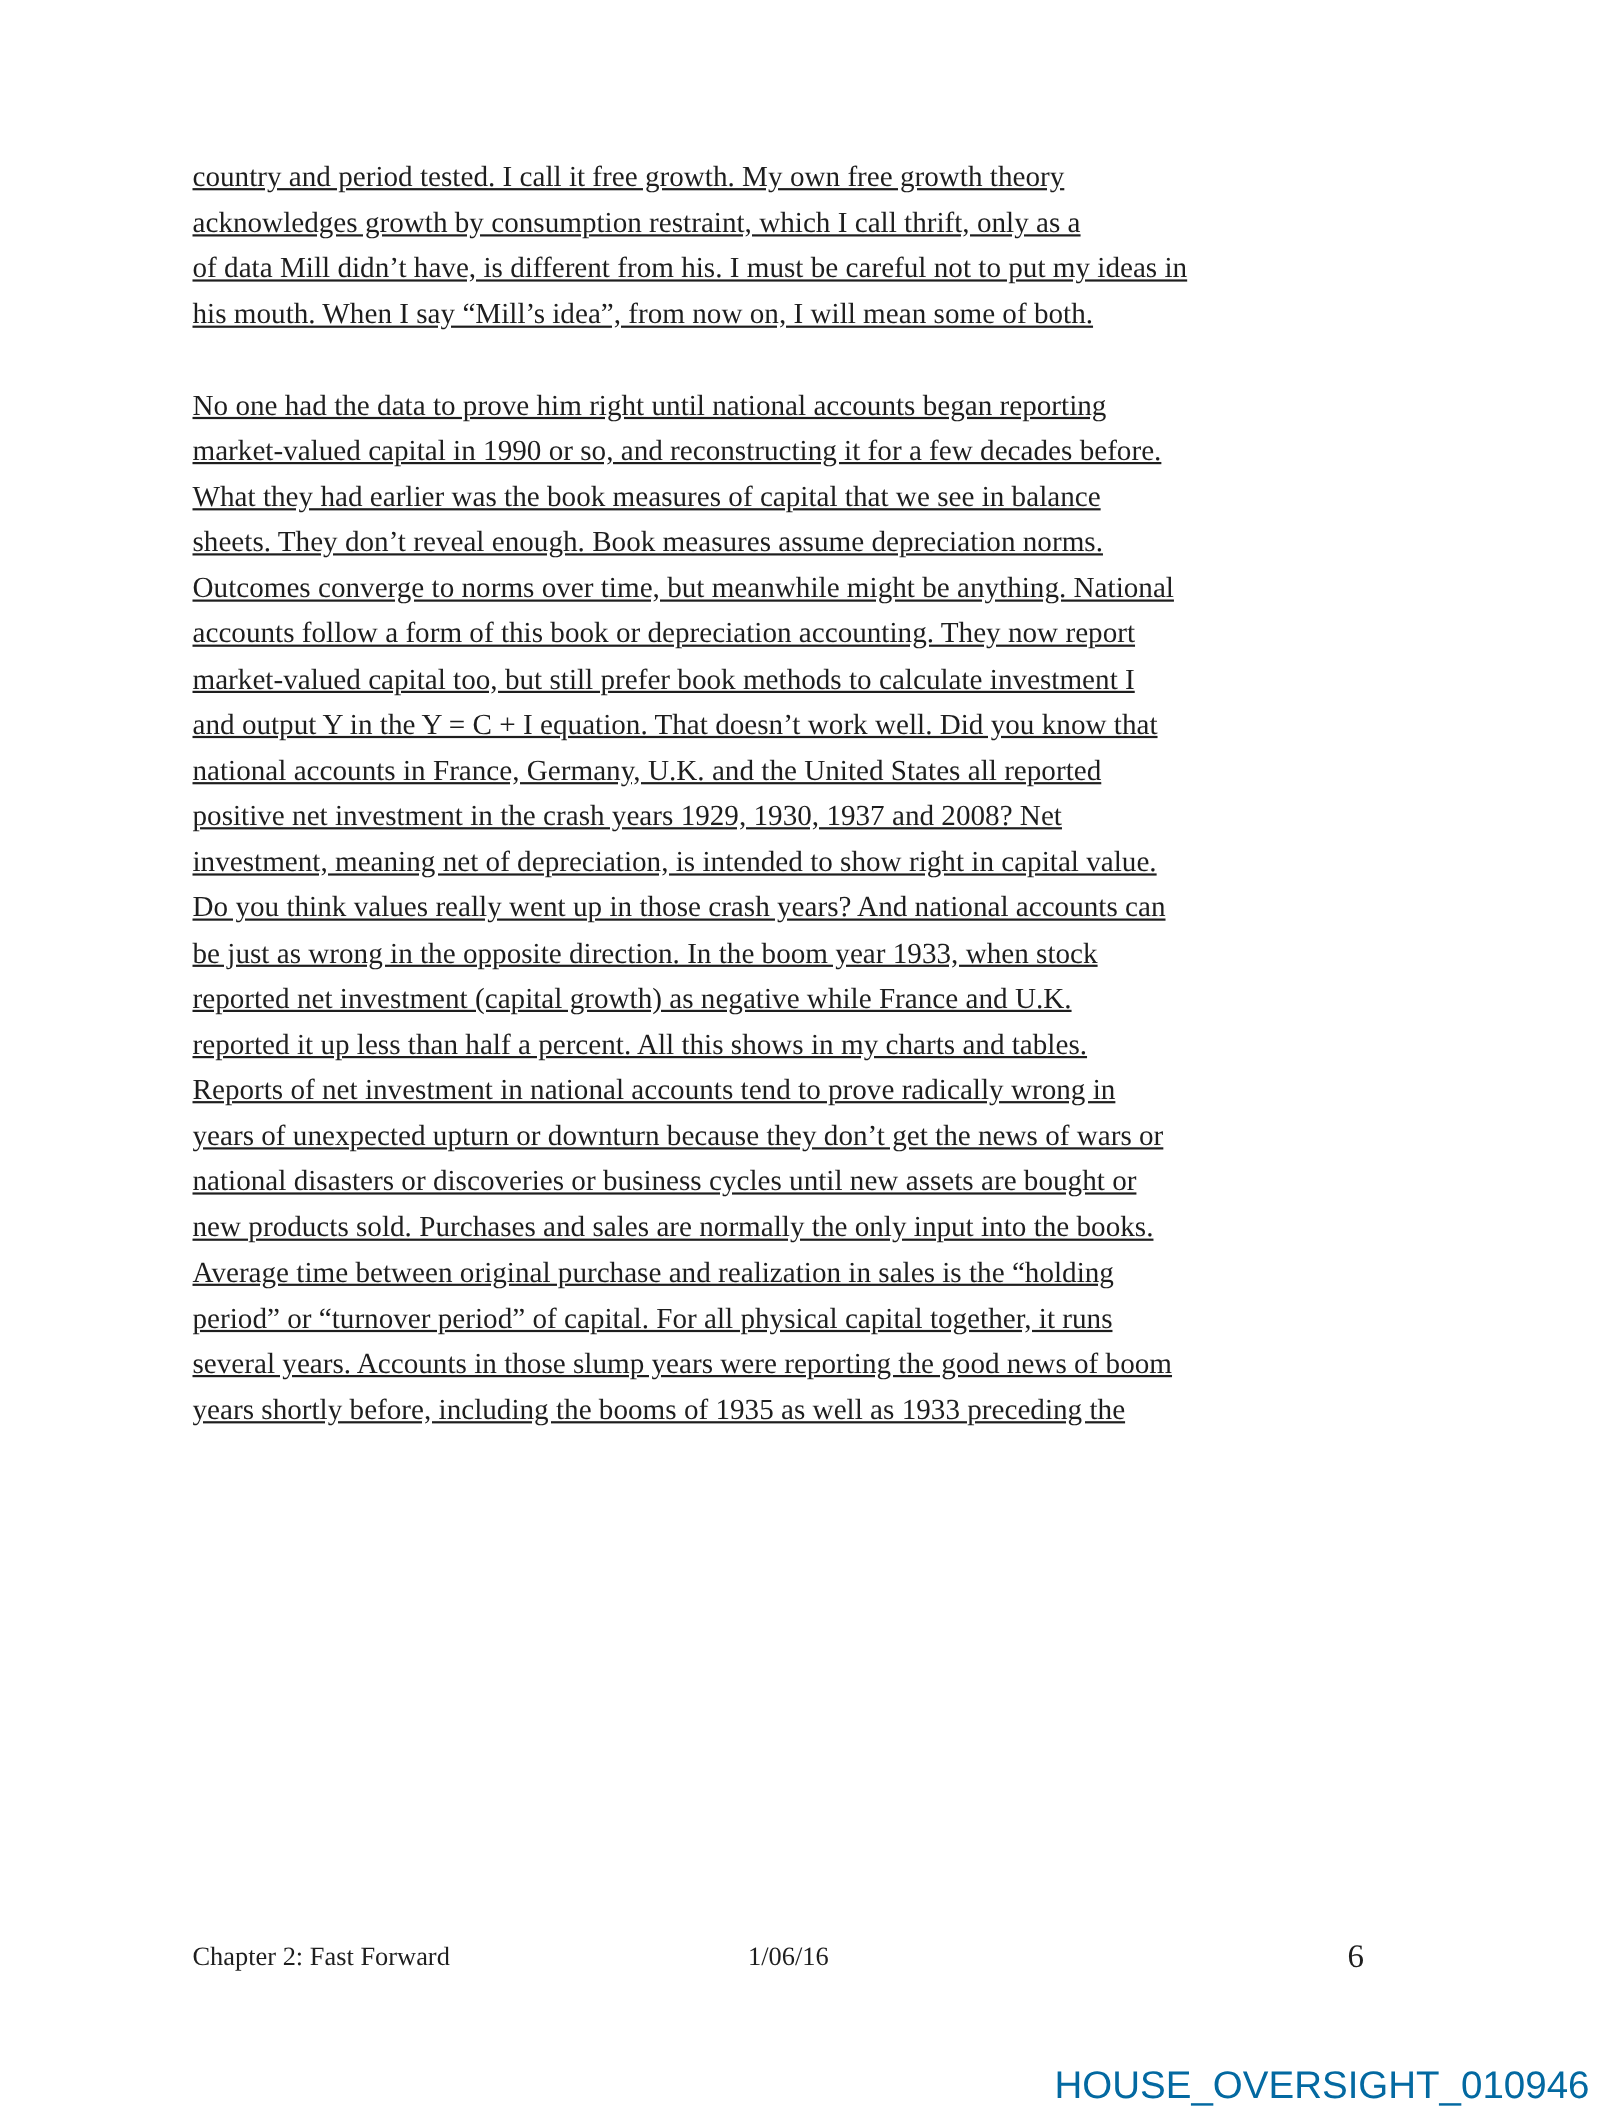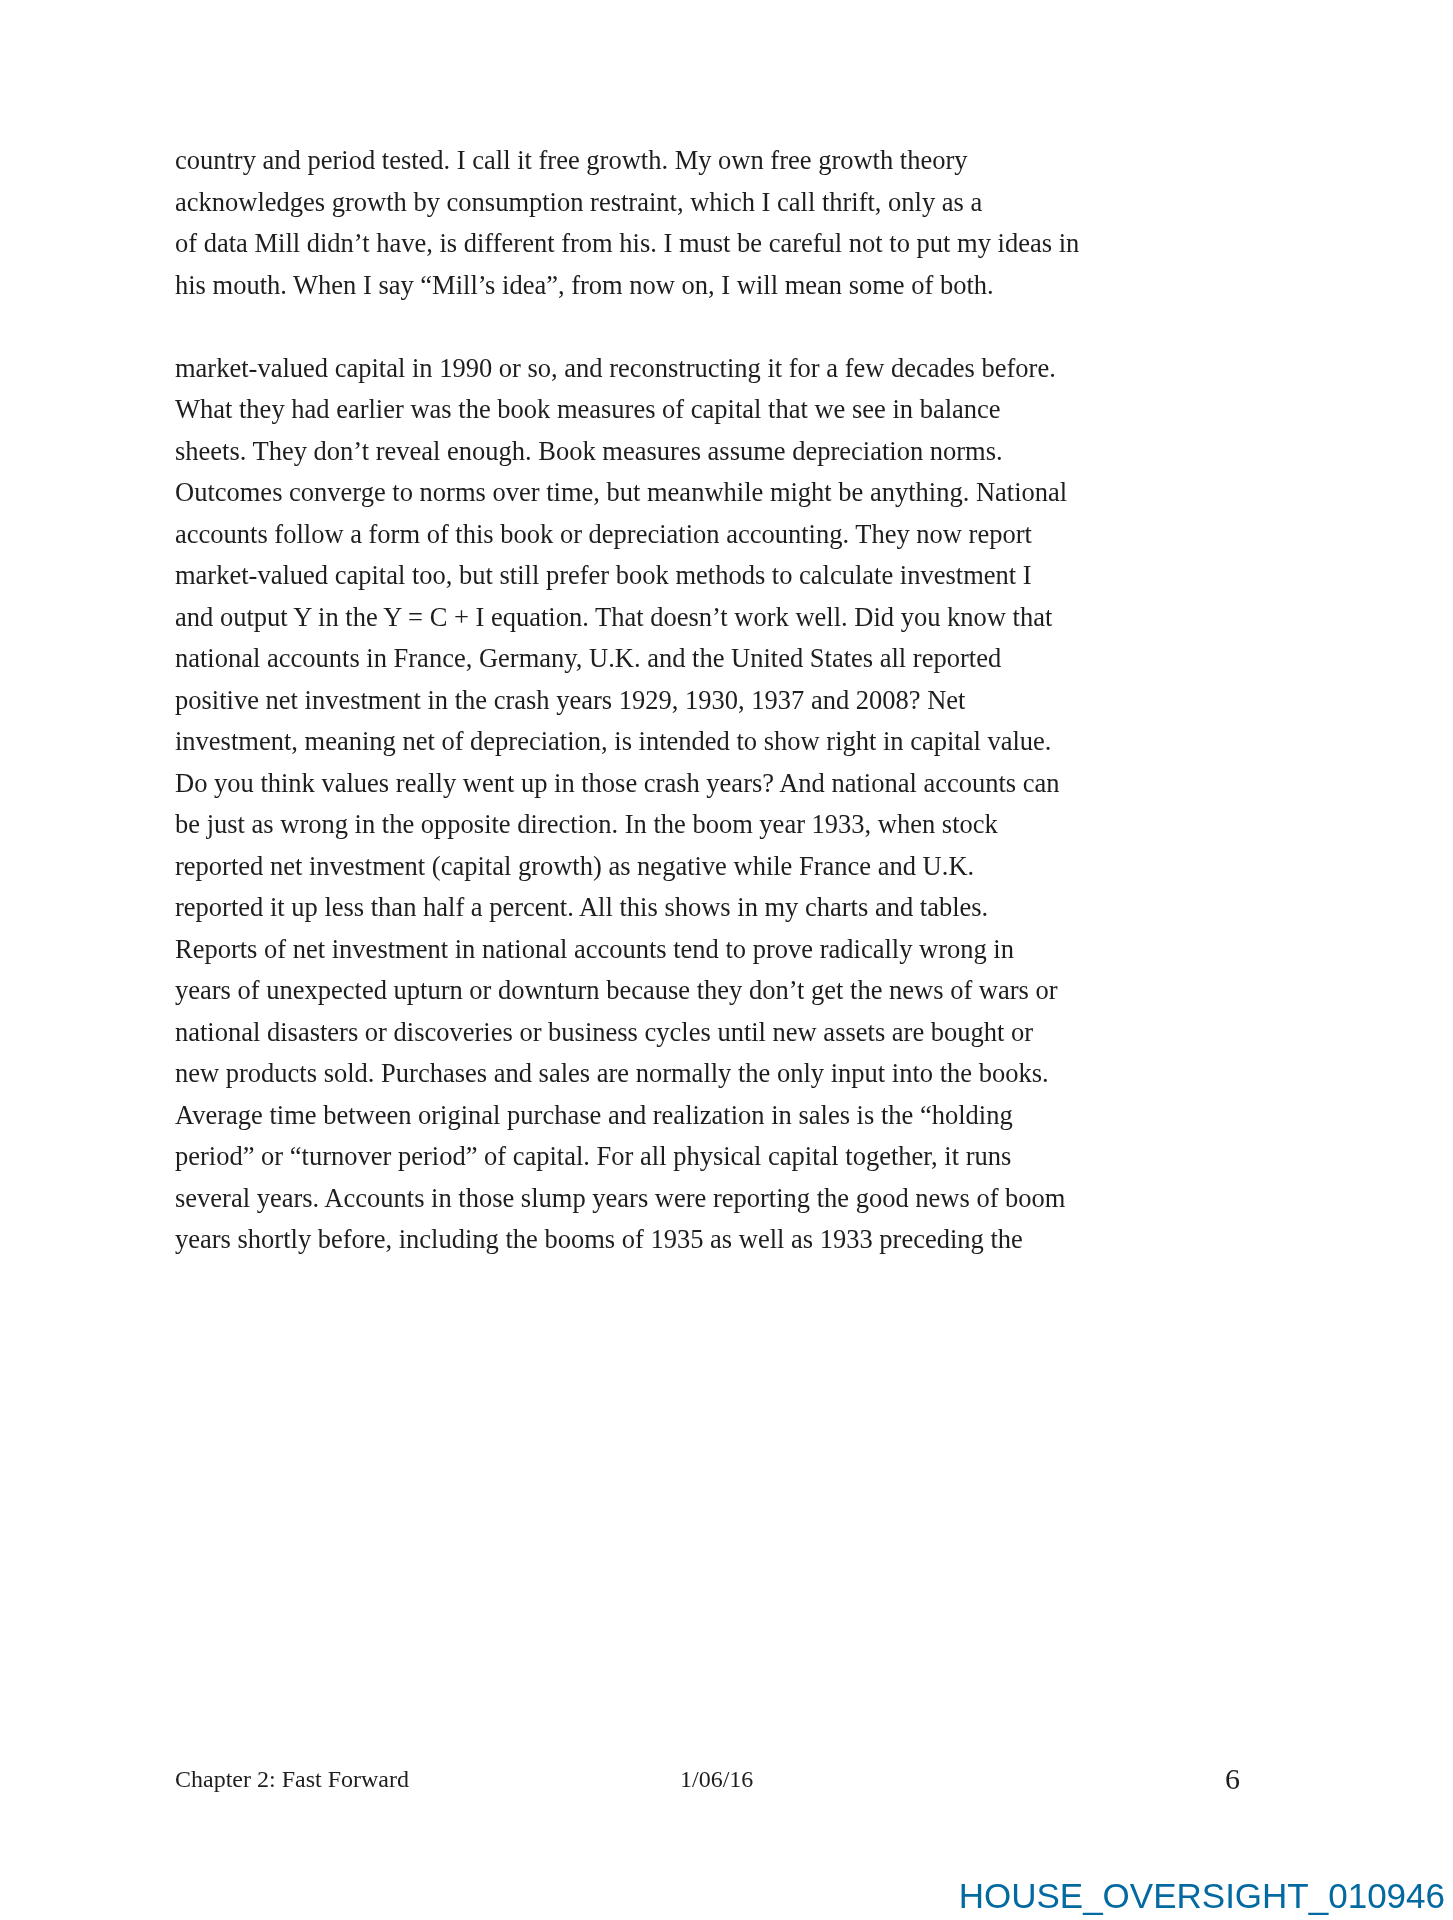--- a/index.html
+++ b/index.html
@@ -24,20 +24,21 @@
     font-size: 26.5px;
   }
   .para {
     margin: 0 0 41.5px 0;
     padding: 0;
   }
   .para .line {
     height: 41.5px;
     line-height: 41.5px;
     white-space: nowrap;
+    text-decoration: underline;
   }
   .footer {
     position: absolute;
     left: 0;
     top: 1762px;
     width: 100%;
     height: 42px;
   }
   .footer-chapter {
     position: absolute;
@@ -77,20 +78,21 @@
 <div class="page">
 
   <div class="body-text">
     <div class="para">
         <div class="line">country and period tested. I call it free growth. My own free growth theory</div>
         <div class="line">acknowledges growth by consumption restraint, which I call thrift, only as a</div>
         <div class="line">of data Mill didn’t have, is different from his. I must be careful not to put my ideas in</div>
         <div class="line">his mouth. When I say “Mill’s idea”, from now on, I will mean some of both.</div>
       </div>
     <div class="para">
+        <div class="line">No one had the data to prove him right until national accounts began reporting</div>
         <div class="line">market-valued capital in 1990 or so, and reconstructing it for a few decades before.</div>
         <div class="line">What they had earlier was the book measures of capital that we see in balance</div>
         <div class="line">sheets. They don’t reveal enough. Book measures assume depreciation norms.</div>
         <div class="line">Outcomes converge to norms over time, but meanwhile might be anything. National</div>
         <div class="line">accounts follow a form of this book or depreciation accounting. They now report</div>
         <div class="line">market-valued capital too, but still prefer book methods to calculate investment I</div>
         <div class="line">and output Y in the Y = C + I equation. That doesn’t work well. Did you know that</div>
         <div class="line">national accounts in France, Germany, U.K. and the United States all reported</div>
         <div class="line">positive net investment in the crash years 1929, 1930, 1937 and 2008? Net</div>
         <div class="line">investment, meaning net of depreciation, is intended to show right in capital value.</div>

